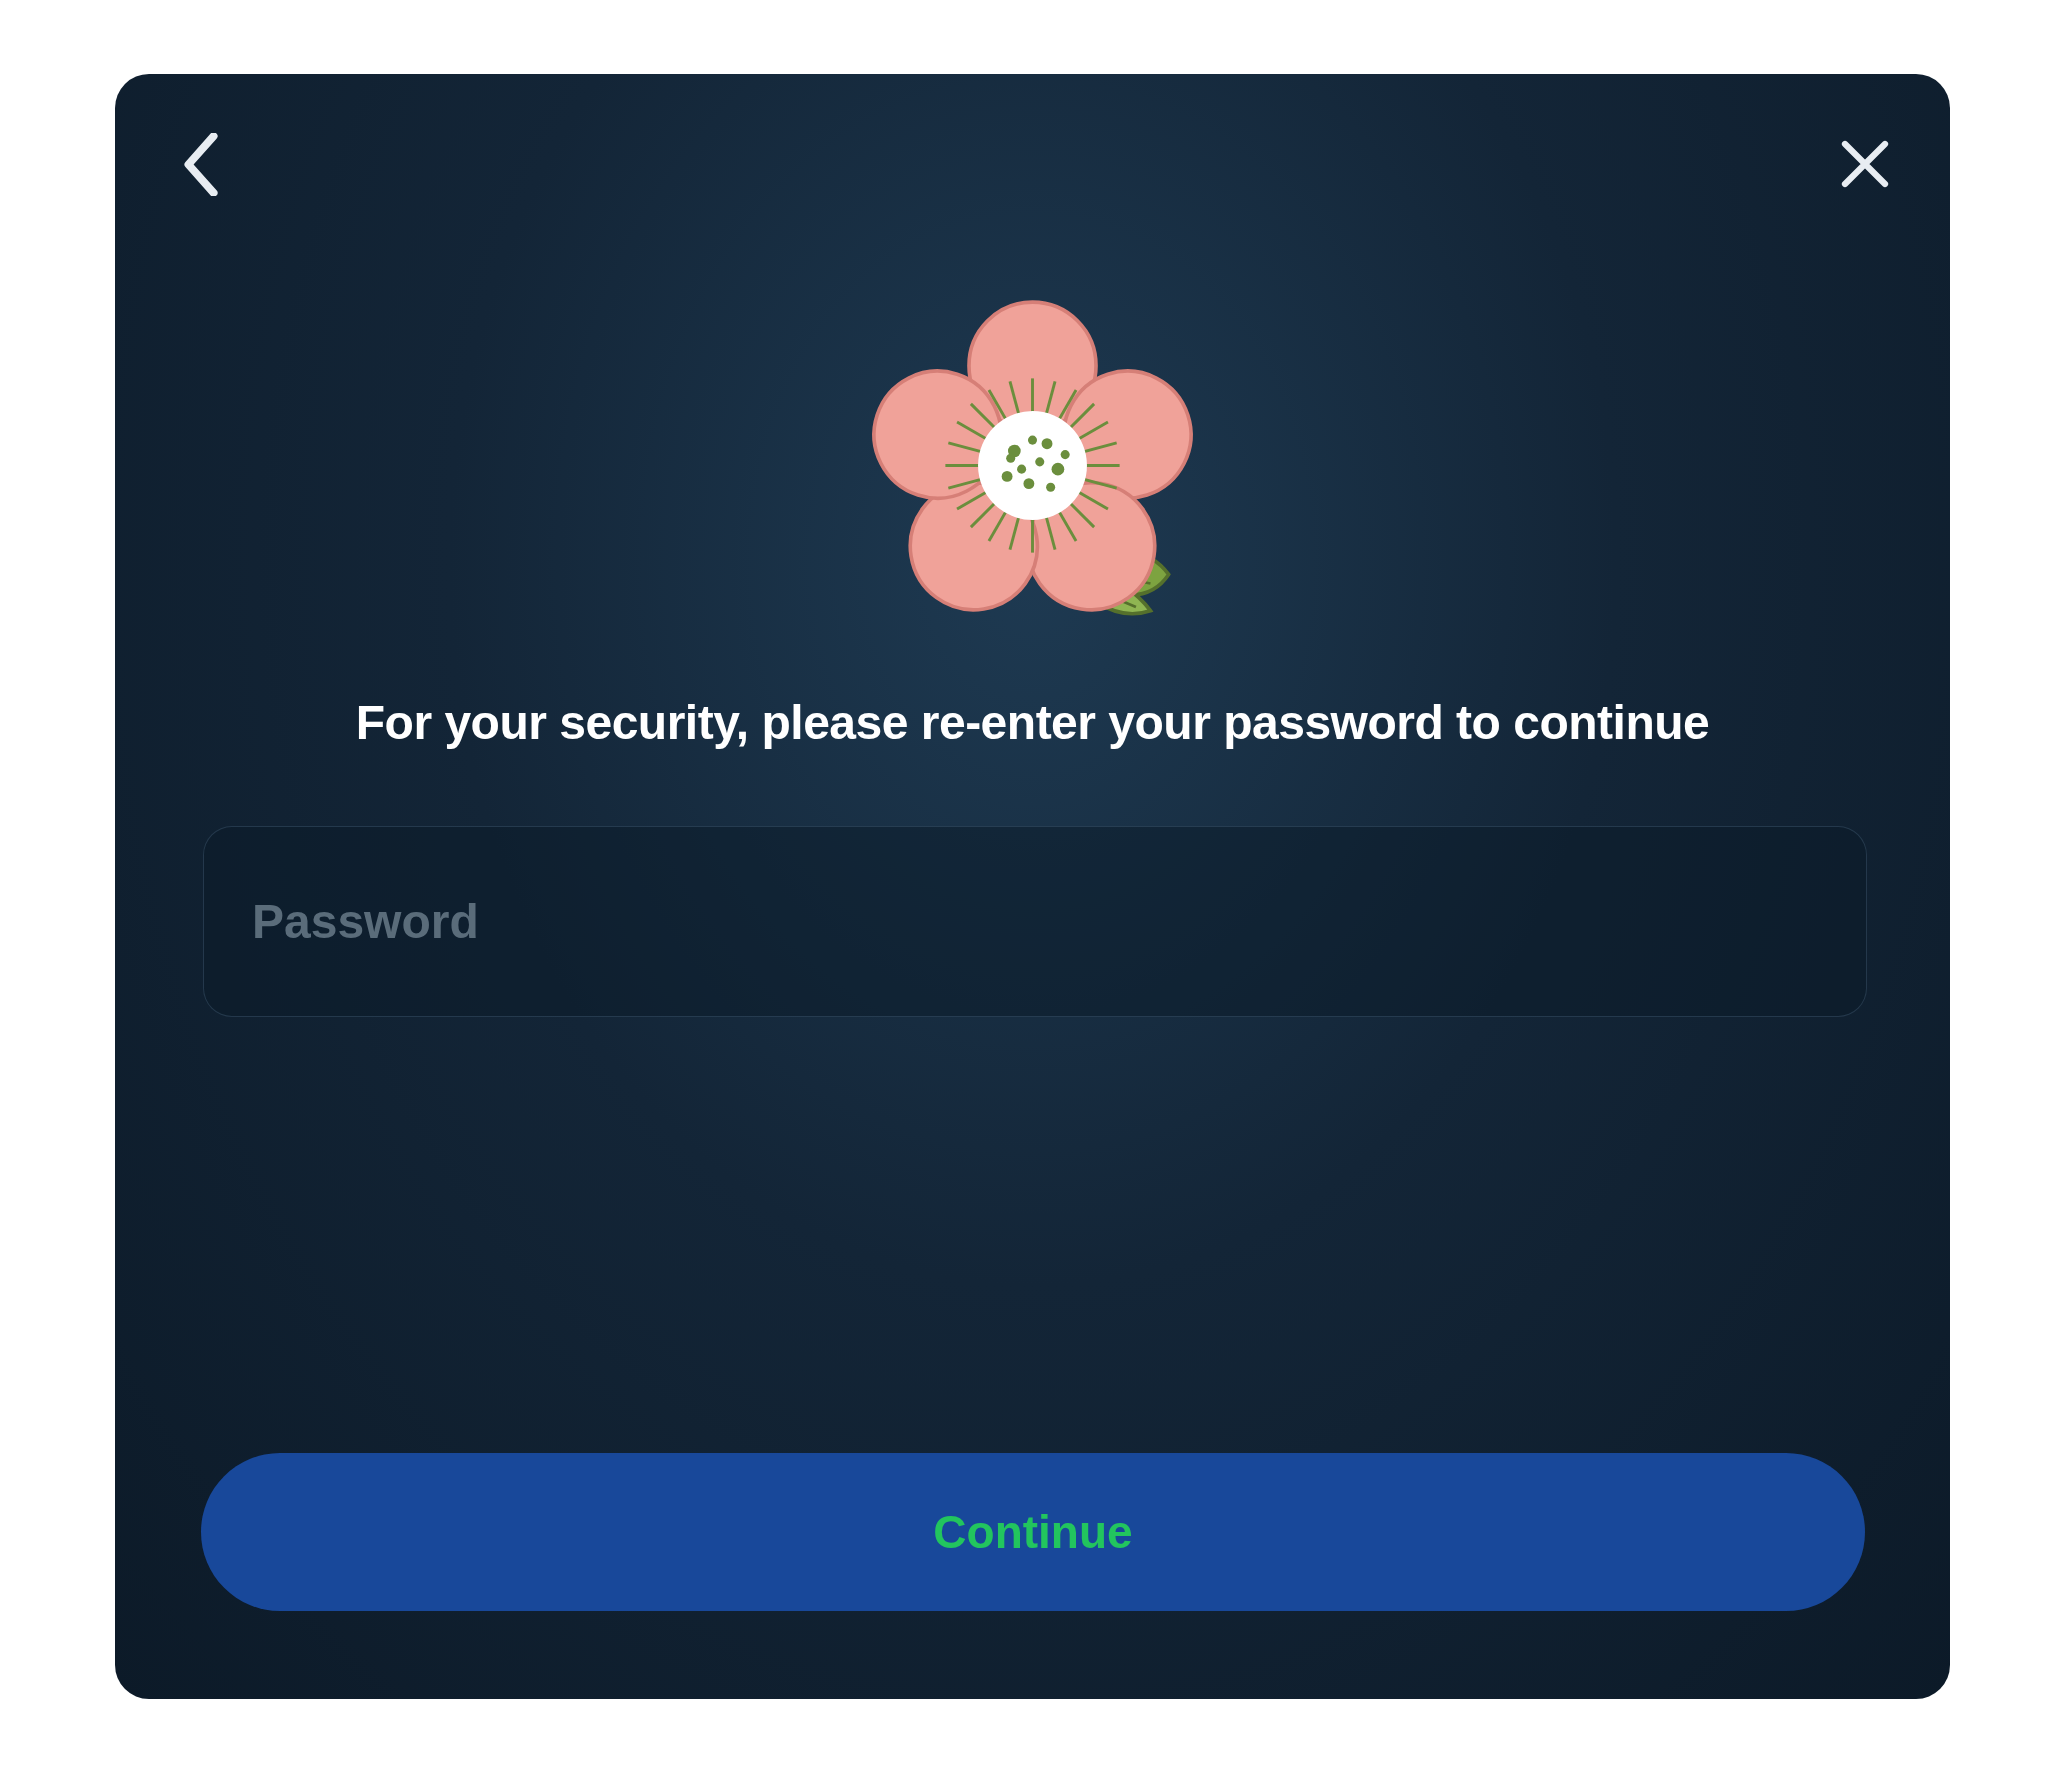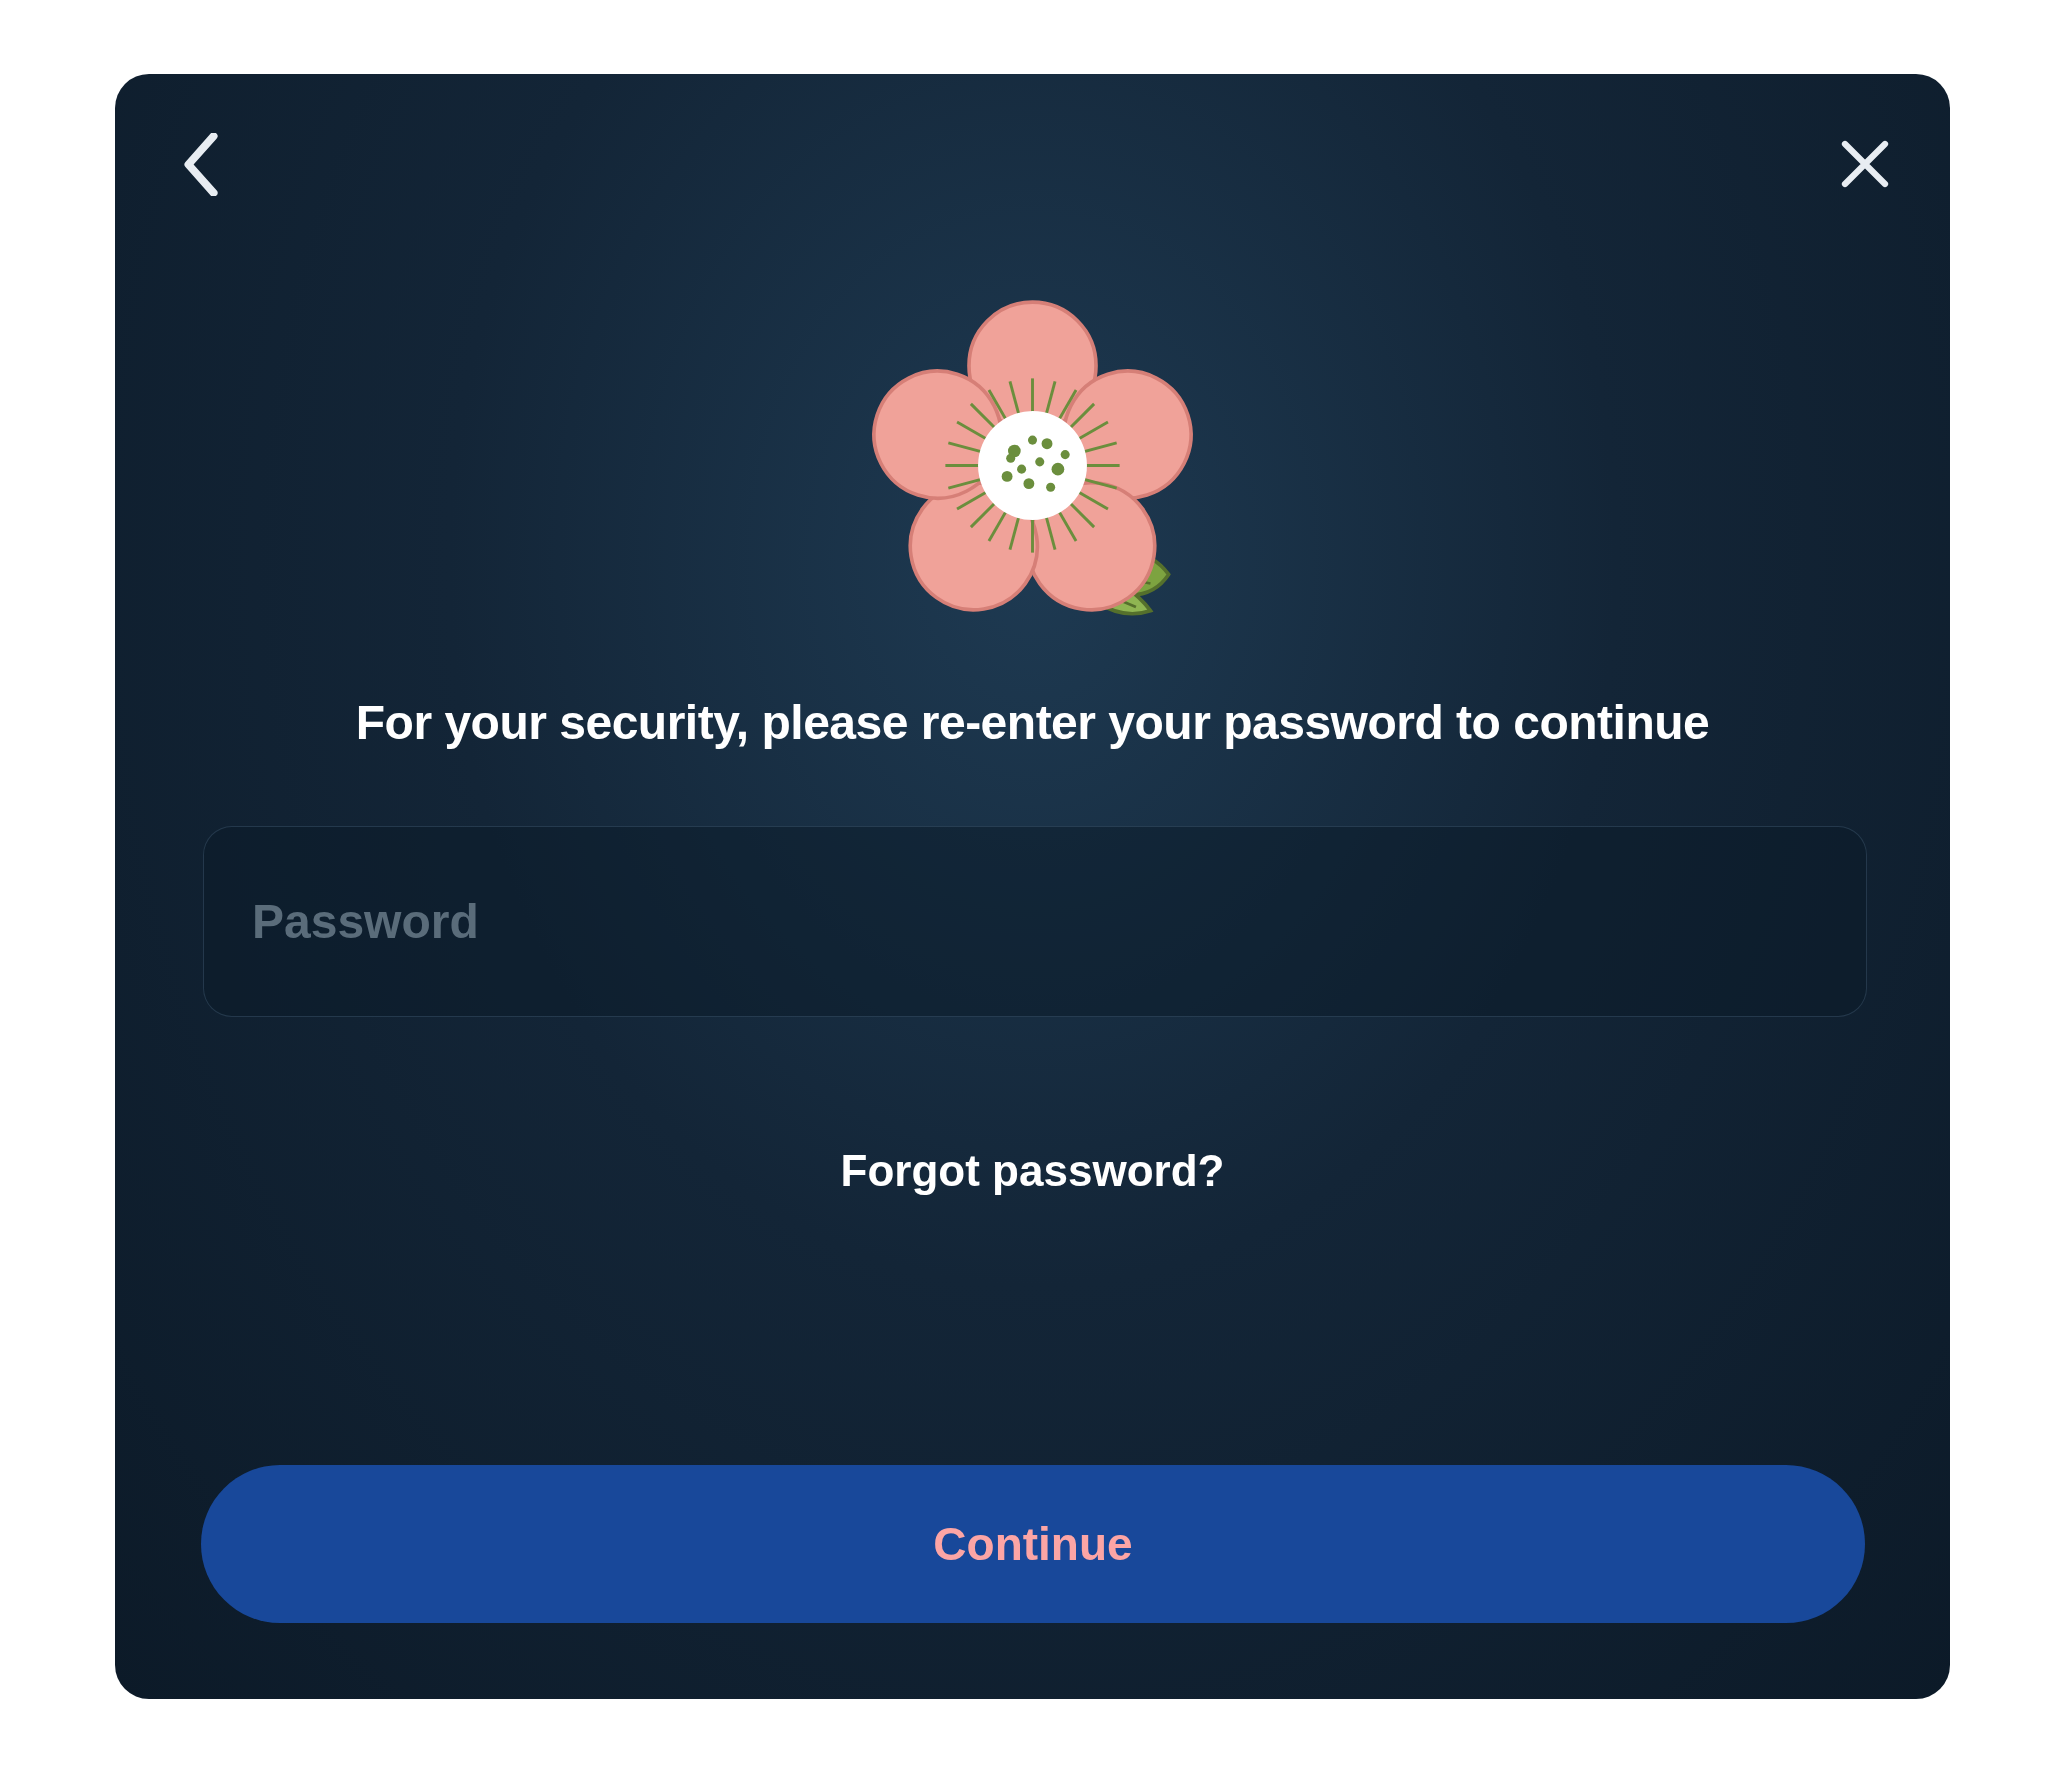--- a/index.html
+++ b/index.html
@@ -120,26 +120,26 @@
       border: none;
       align-self: center;
     }
 
     .spacer {
       flex: 1;
     }
 
     .continue-button {
       width: calc(100% - 57px);
-      margin: 0 29px 19px 29px;
+      margin: 0 29px 31px 29px;
       height: 158px;
       background: #18489a;
       border: none;
       border-radius: 81px;
-      color: #fca5a5;
+      color: #22c55e;
       font-size: 46px;
       font-weight: 600;
       cursor: pointer;
     }
   </style>
 </head>
 <body>
 
 <div class="outer-frame">
   <div class="dialog">
@@ -224,21 +224,20 @@
             <circle cx="18" cy="-6" r="2.5" fill="#6b8e3d"></circle>
           </g>
         </svg>
       </div>
     </div>
 
     <h1 class="heading">For your security, please re-enter your password to continue</h1>
 
     <input type="password" class="password-input" placeholder="Password" style="">
 
-    <button class="forgot-link">Forgot password?</button>
 
     <div class="spacer"></div>
 
     <button class="continue-button">Continue</button>
 
   </div>
 </div>
 
 
 </body></html>

